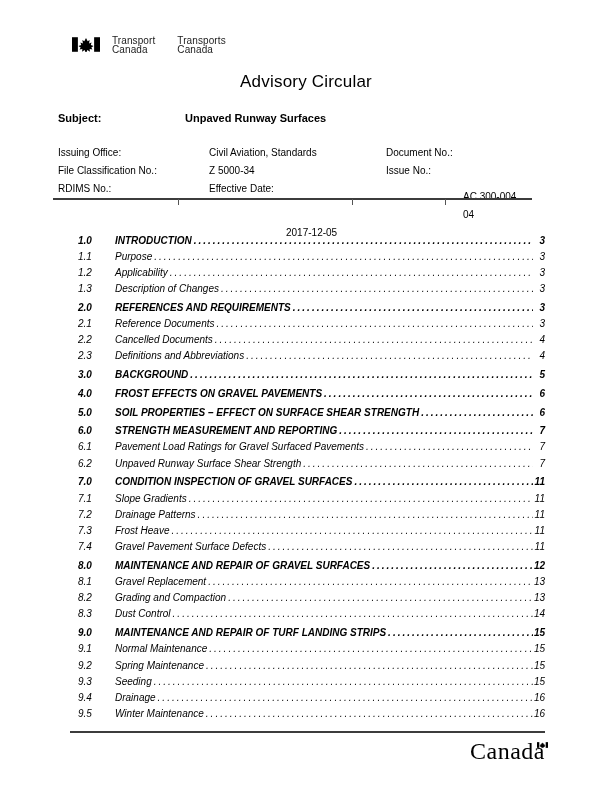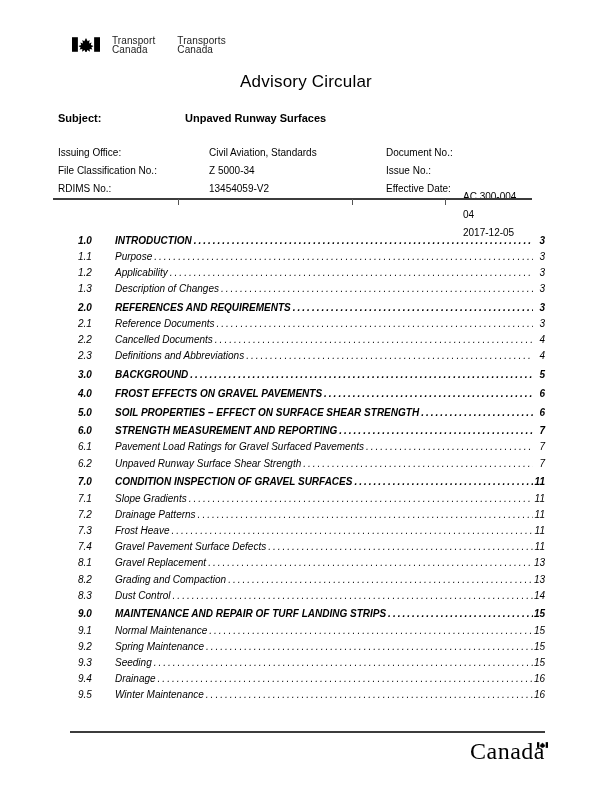--- a/index.html
+++ b/index.html
@@ -79,21 +79,20 @@
     <span class="m-value2">AC 300-004</span>
   </div>
   <div class="meta-row" style="top:165px">
     <span class="m-label">File Classification No.:</span>
     <span class="m-value">Z 5000-34</span>
     <span class="m-label2">Issue No.:</span>
     <span class="m-value2">04</span>
   </div>
   <div class="meta-row" style="top:183px">
     <span class="m-label">RDIMS No.:</span>
-    <span class="m-value">13454059-V2</span>
     <span class="m-label2">Effective Date:</span>
     <span class="m-value2">2017-12-05</span>
   </div>
   <div class="meta-bottom-line"></div>
   <div class="meta-tick tick-1"></div>
   <div class="meta-tick tick-2"></div>
   <div class="meta-tick tick-3"></div>
 
   <div class="toc" id="toc-rows">
       <div class="toc-row section">
@@ -202,20 +201,26 @@
         <span class="toc-num">7.3</span>
         <span class="toc-label">Frost Heave</span>
         <span class="toc-dots"></span>
         <span class="toc-page">11</span>
       </div>
       <div class="toc-row">
         <span class="toc-num">7.4</span>
         <span class="toc-label">Gravel Pavement Surface Defects</span>
         <span class="toc-dots"></span>
         <span class="toc-page">11</span>
+      </div>
+      <div class="toc-row section">
+        <span class="toc-num">8.0</span>
+        <span class="toc-label">MAINTENANCE AND REPAIR OF GRAVEL SURFACES</span>
+        <span class="toc-dots"></span>
+        <span class="toc-page">12</span>
       </div>
       <div class="toc-row">
         <span class="toc-num">8.1</span>
         <span class="toc-label">Gravel Replacement</span>
         <span class="toc-dots"></span>
         <span class="toc-page">13</span>
       </div>
       <div class="toc-row">
         <span class="toc-num">8.2</span>
         <span class="toc-label">Grading and Compaction</span>

